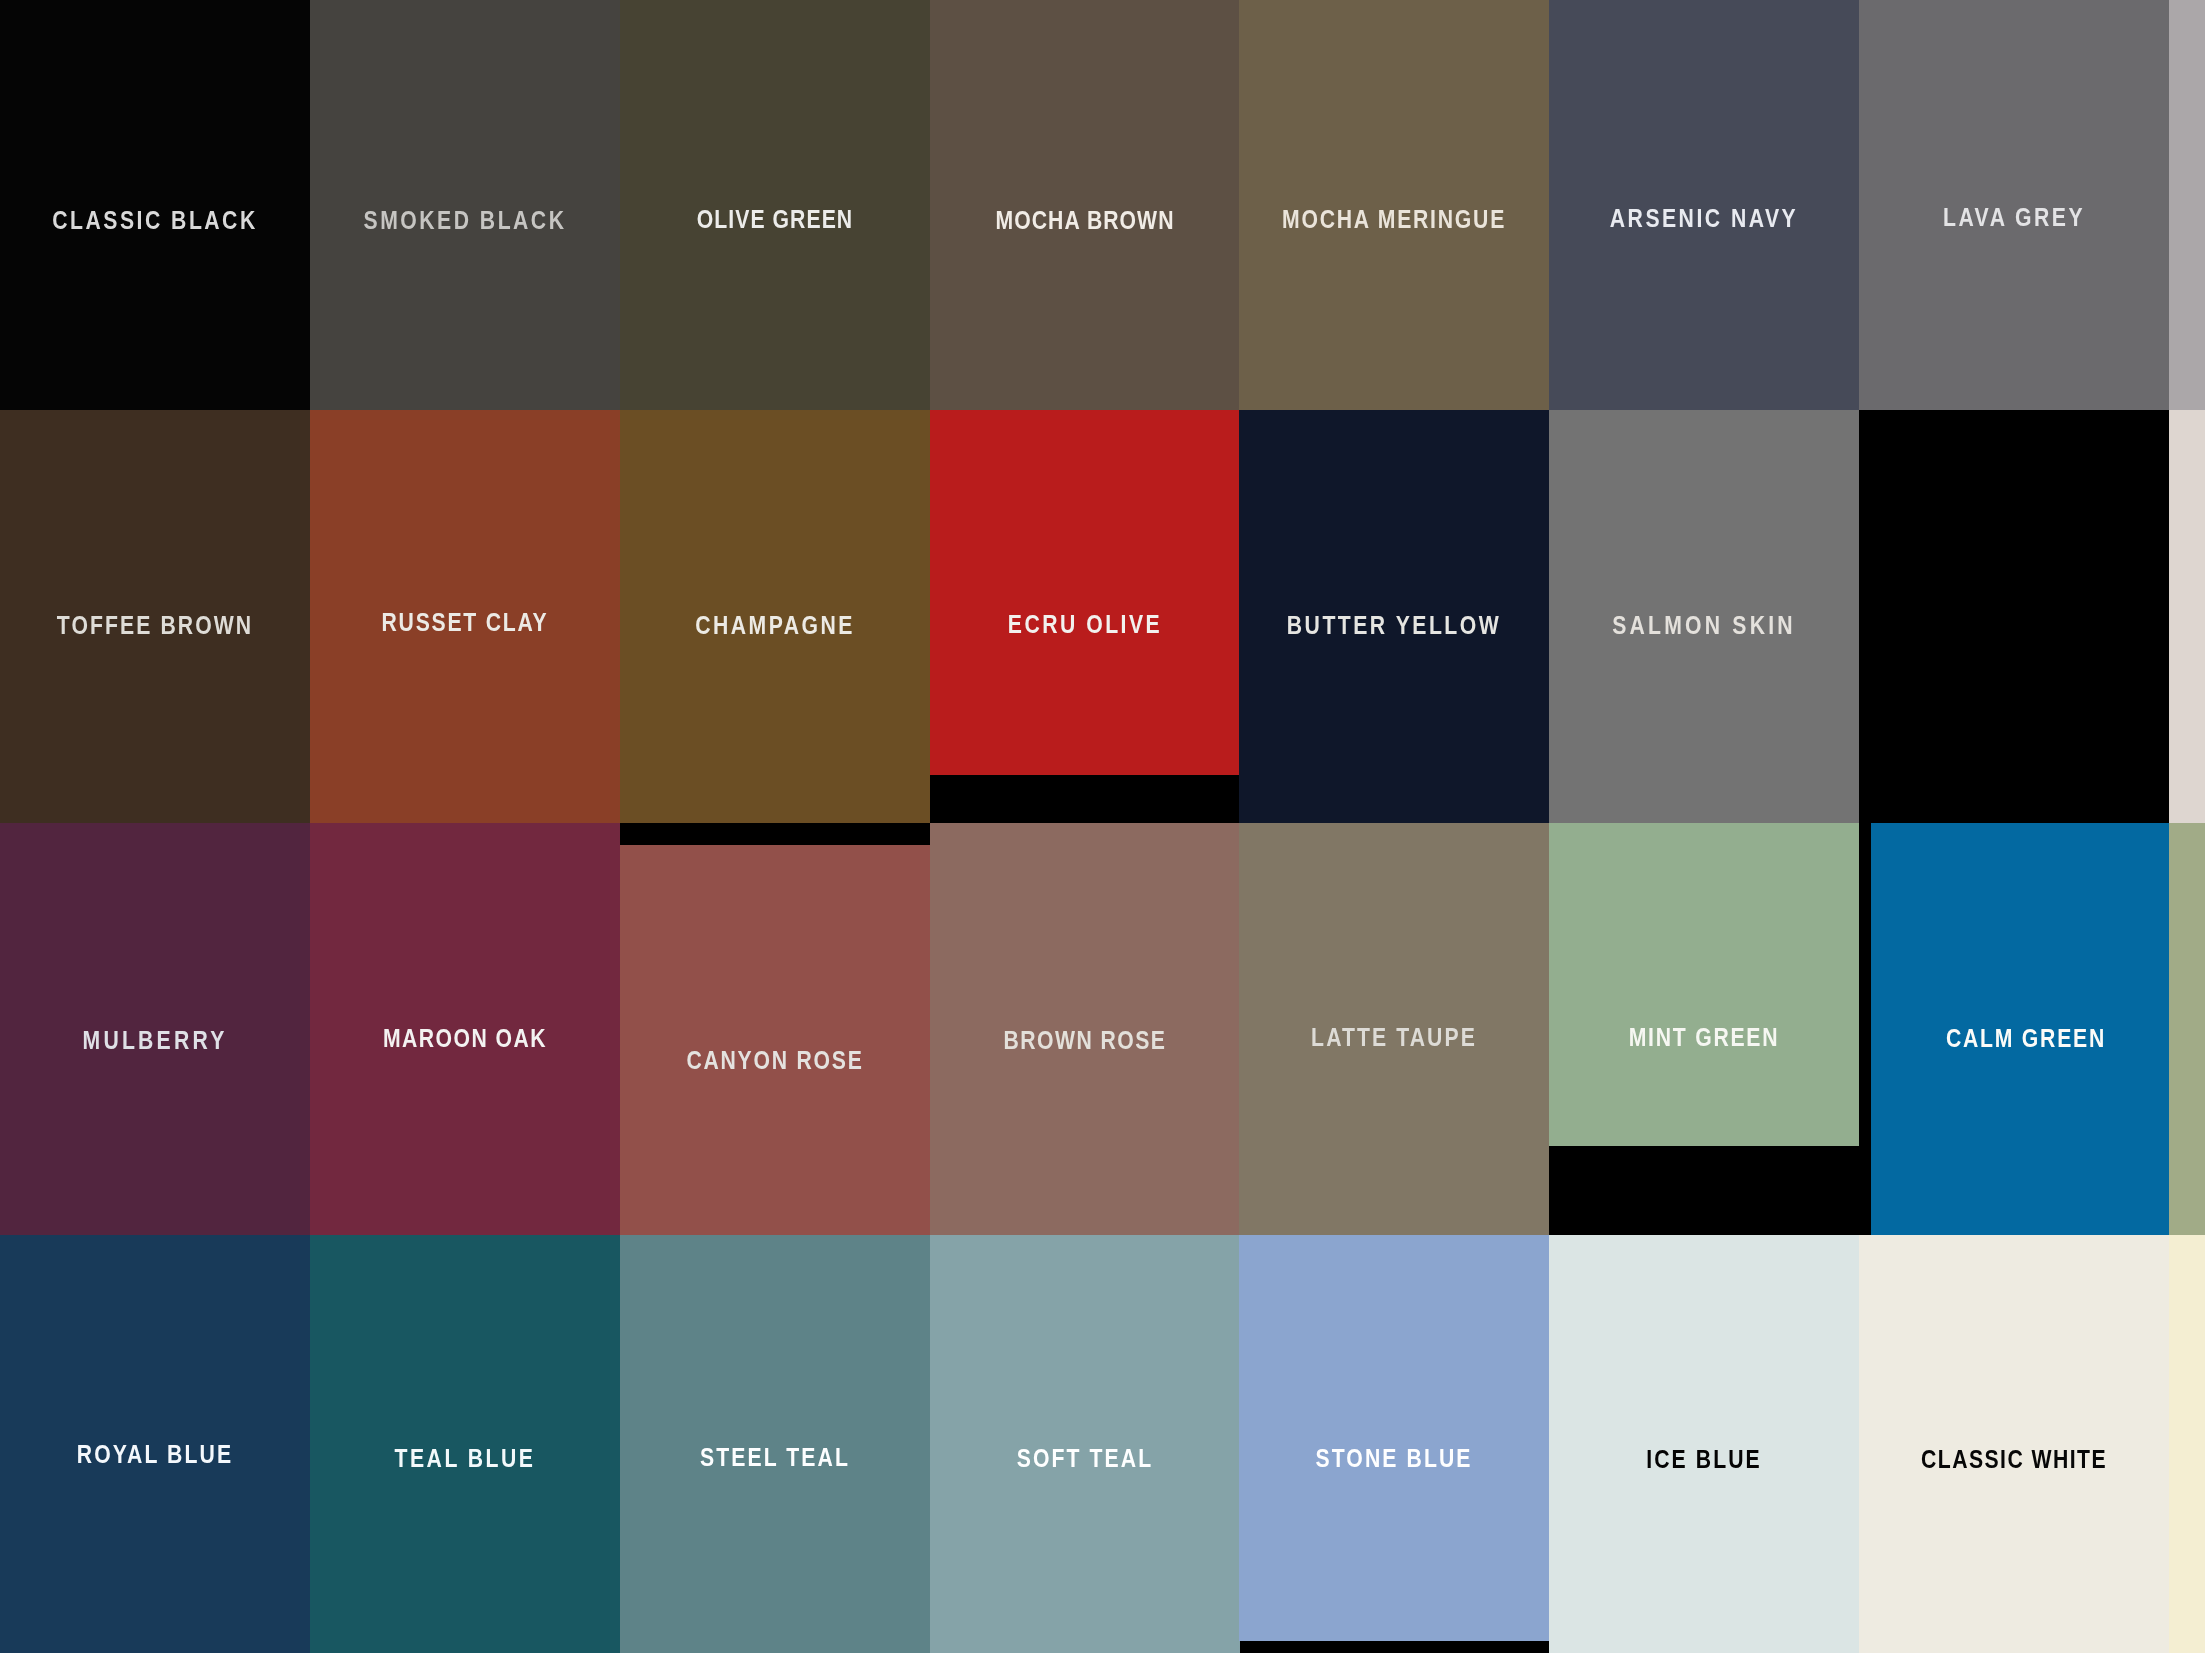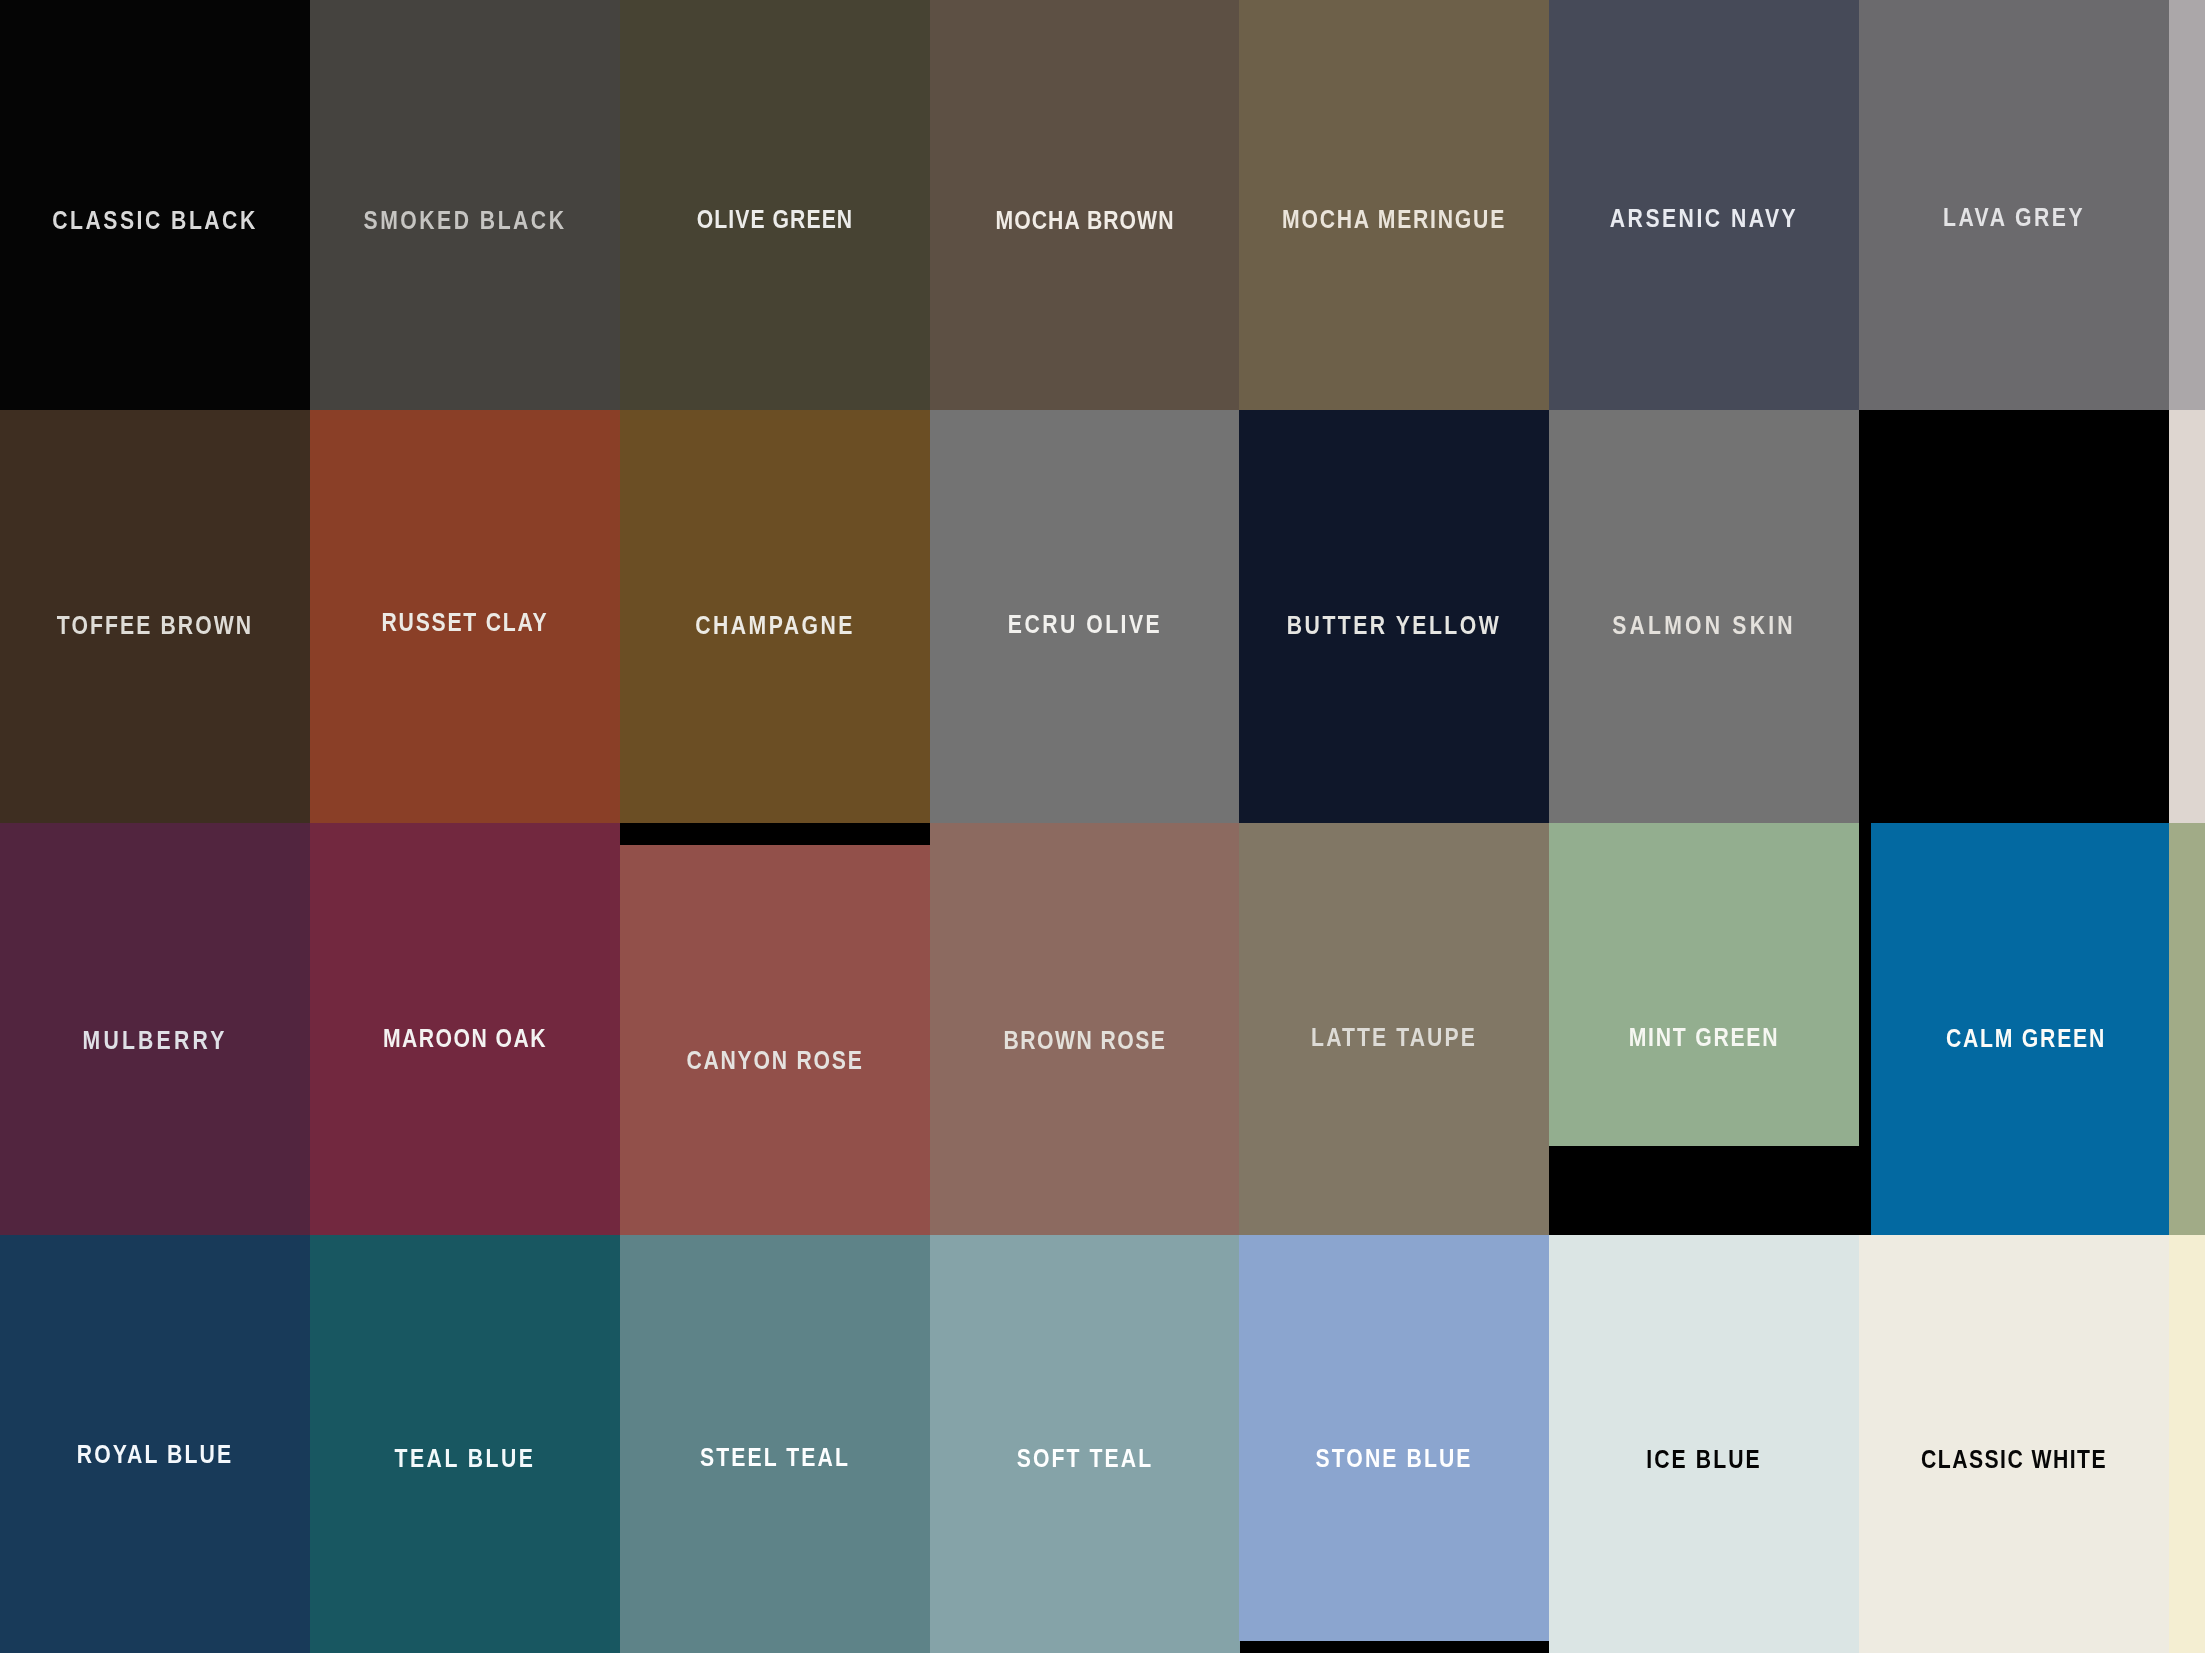--- a/index.html
+++ b/index.html
@@ -71,21 +71,21 @@
     </div>
     <div class="swatch" style="left: 0px; top: 410px; width: 310px; height: 413px; background: rgb(62, 46, 33);">
       <div class="swatch-label" style="top: 202px; color: rgb(222, 220, 215); letter-spacing: 2.6px;">TOFFEE BROWN</div>
     </div>
     <div class="swatch" style="left: 310px; top: 410px; width: 310px; height: 413px; background: rgb(138, 63, 39);">
       <div class="swatch-label" style="top: 199px; color: rgb(236, 234, 229); letter-spacing: 2.2px;">RUSSET CLAY</div>
     </div>
     <div class="swatch" style="left: 620px; top: 410px; width: 310px; height: 413px; background: rgb(107, 78, 36);">
       <div class="swatch-label" style="top: 202px; color: rgb(236, 234, 228); letter-spacing: 3.1px;">CHAMPAGNE</div>
     </div>
-    <div class="swatch" style="left: 930px; top: 410px; width: 310px; height: 413px; background: #737373;">
+    <div class="swatch" style="left: 930px; top: 410px; width: 310px; height: 365px; background: #b91c1c;">
       <div class="swatch-label" style="top: 201px; color: rgb(242, 241, 238); letter-spacing: 3.1px;">ECRU OLIVE</div>
     </div>
     <div class="swatch" style="left: 1239px; top: 410px; width: 310px; height: 413px; background: #0f172a;">
       <div class="swatch-label" style="top: 202px; color: rgb(229, 229, 225); letter-spacing: 3.1px;">BUTTER YELLOW</div>
     </div>
     <div class="swatch" style="left: 1549px; top: 410px; width: 310px; height: 413px; background: #737373;">
       <div class="swatch-label" style="top: 202px; color: rgb(228, 225, 220); letter-spacing: 4px;">SALMON SKIN</div>
     </div>
     <div class="swatch" style="left: 2169px; top: 410px; width: 312px; height: 413px; background: rgb(222, 214, 208);">
       <div class="swatch-label" style="top: 201px; color: rgb(9, 9, 9); letter-spacing: 2.6px;">PEACH BLUSH</div>

